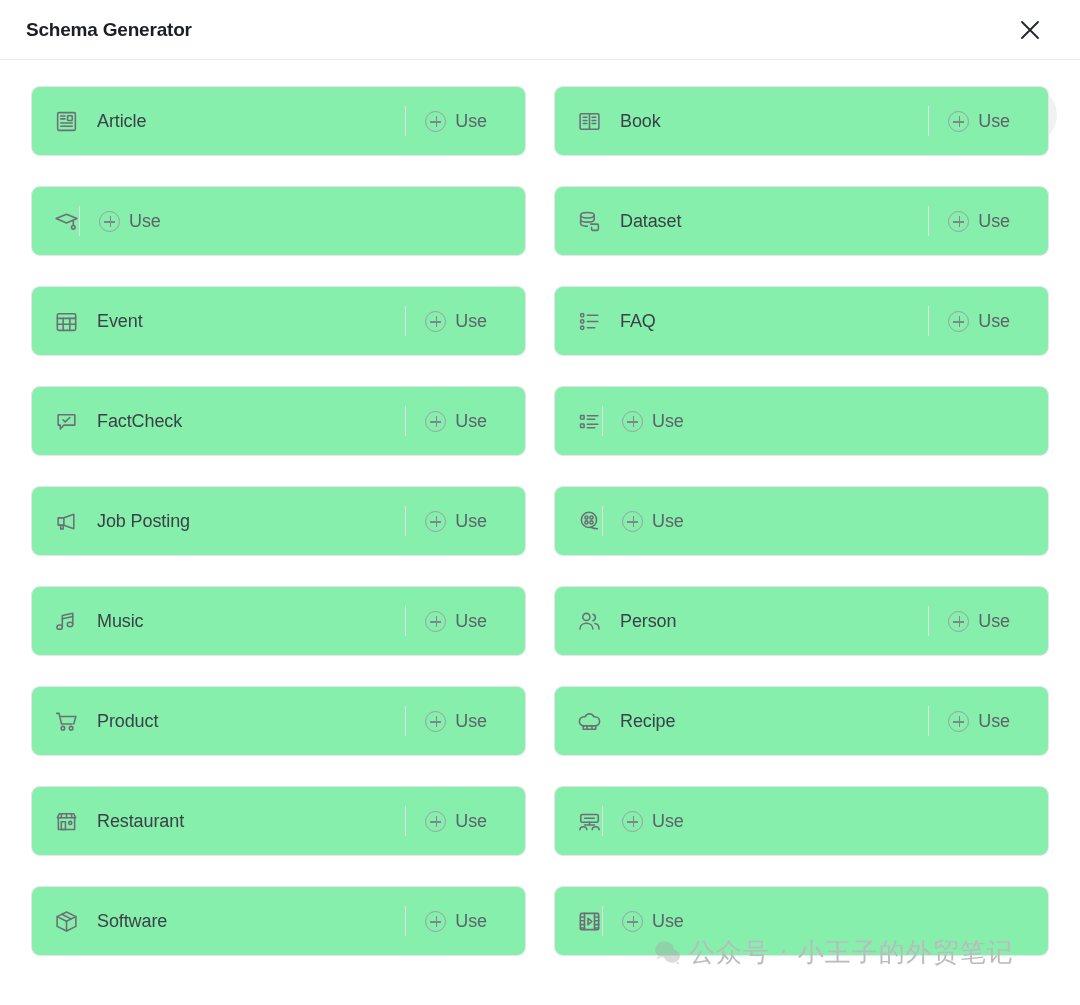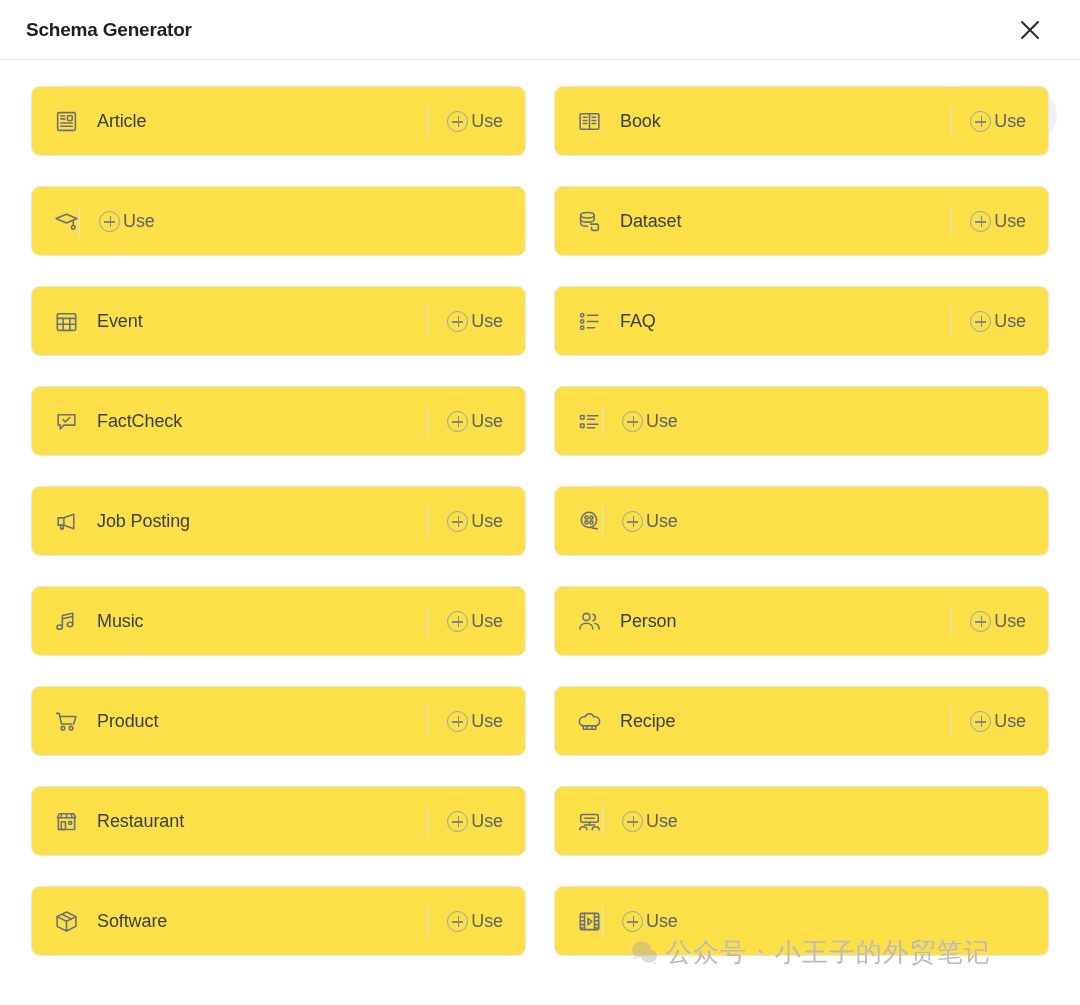--- a/index.html
+++ b/index.html
@@ -67,26 +67,26 @@
     display: grid;
     grid-template-columns: 1fr 1fr;
     column-gap: 28px;
     row-gap: 30px;
     position: relative;
     z-index: 10;
   }
 
   .schema-card {
     height: 70px;
-    background: #fde047;
+    background: #86efac;
     border: 1px solid #e4e6e9;
     border-radius: 9px;
     display: flex;
     align-items: center;
-    padding: 0 0 0 21px;
+    padding: 0 16px 0 21px;
     cursor: pointer;
   }
 
   .card-icon {
     width: 26px;
     height: 26px;
     flex: 0 0 26px;
     color: #6b7075;
     display: flex;
     align-items: center;
@@ -107,21 +107,21 @@
     width: 1px;
     height: 30px;
     background: #e0e2e5;
     flex: 0 0 1px;
   }
 
   .use-button {
     flex: 0 0 auto;
     display: flex;
     align-items: center;
-    gap: 3px;
+    gap: 9px;
     padding: 0 22px 0 19px;
     height: 100%;
     cursor: pointer;
   }
   .use-plus {
     width: 21px;
     height: 21px;
     border: 1px solid #9aa0a6;
     border-radius: 50%;
     position: relative;
@@ -136,21 +136,21 @@
   .use-plus::after  { top: 4px; bottom: 4px; left: 9.5px; width: 1.5px; }
   .use-label {
     font-size: 18px;
     color: #5d6369;
     letter-spacing: -0.1px;
   }
 
   
   .watermark {
     position: absolute;
-    left: 630px;
+    left: 653px;
     top: 935px;
     display: flex;
     align-items: center;
     gap: 4px;
     z-index: 20;
     pointer-events: none;
   }
   .watermark-logo {
     width: 30px;
     height: 30px;

